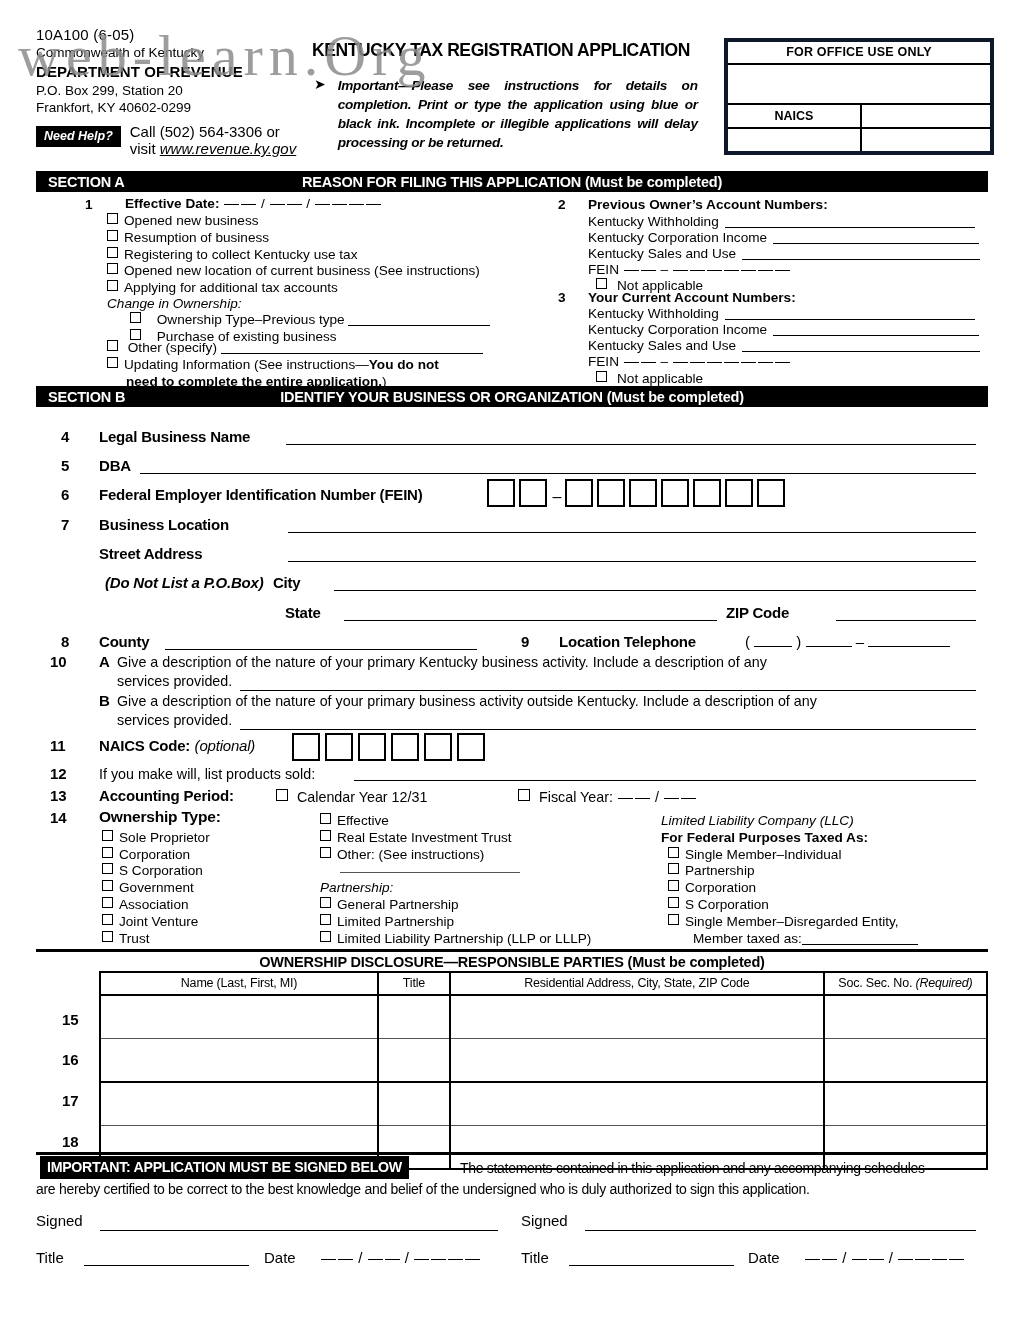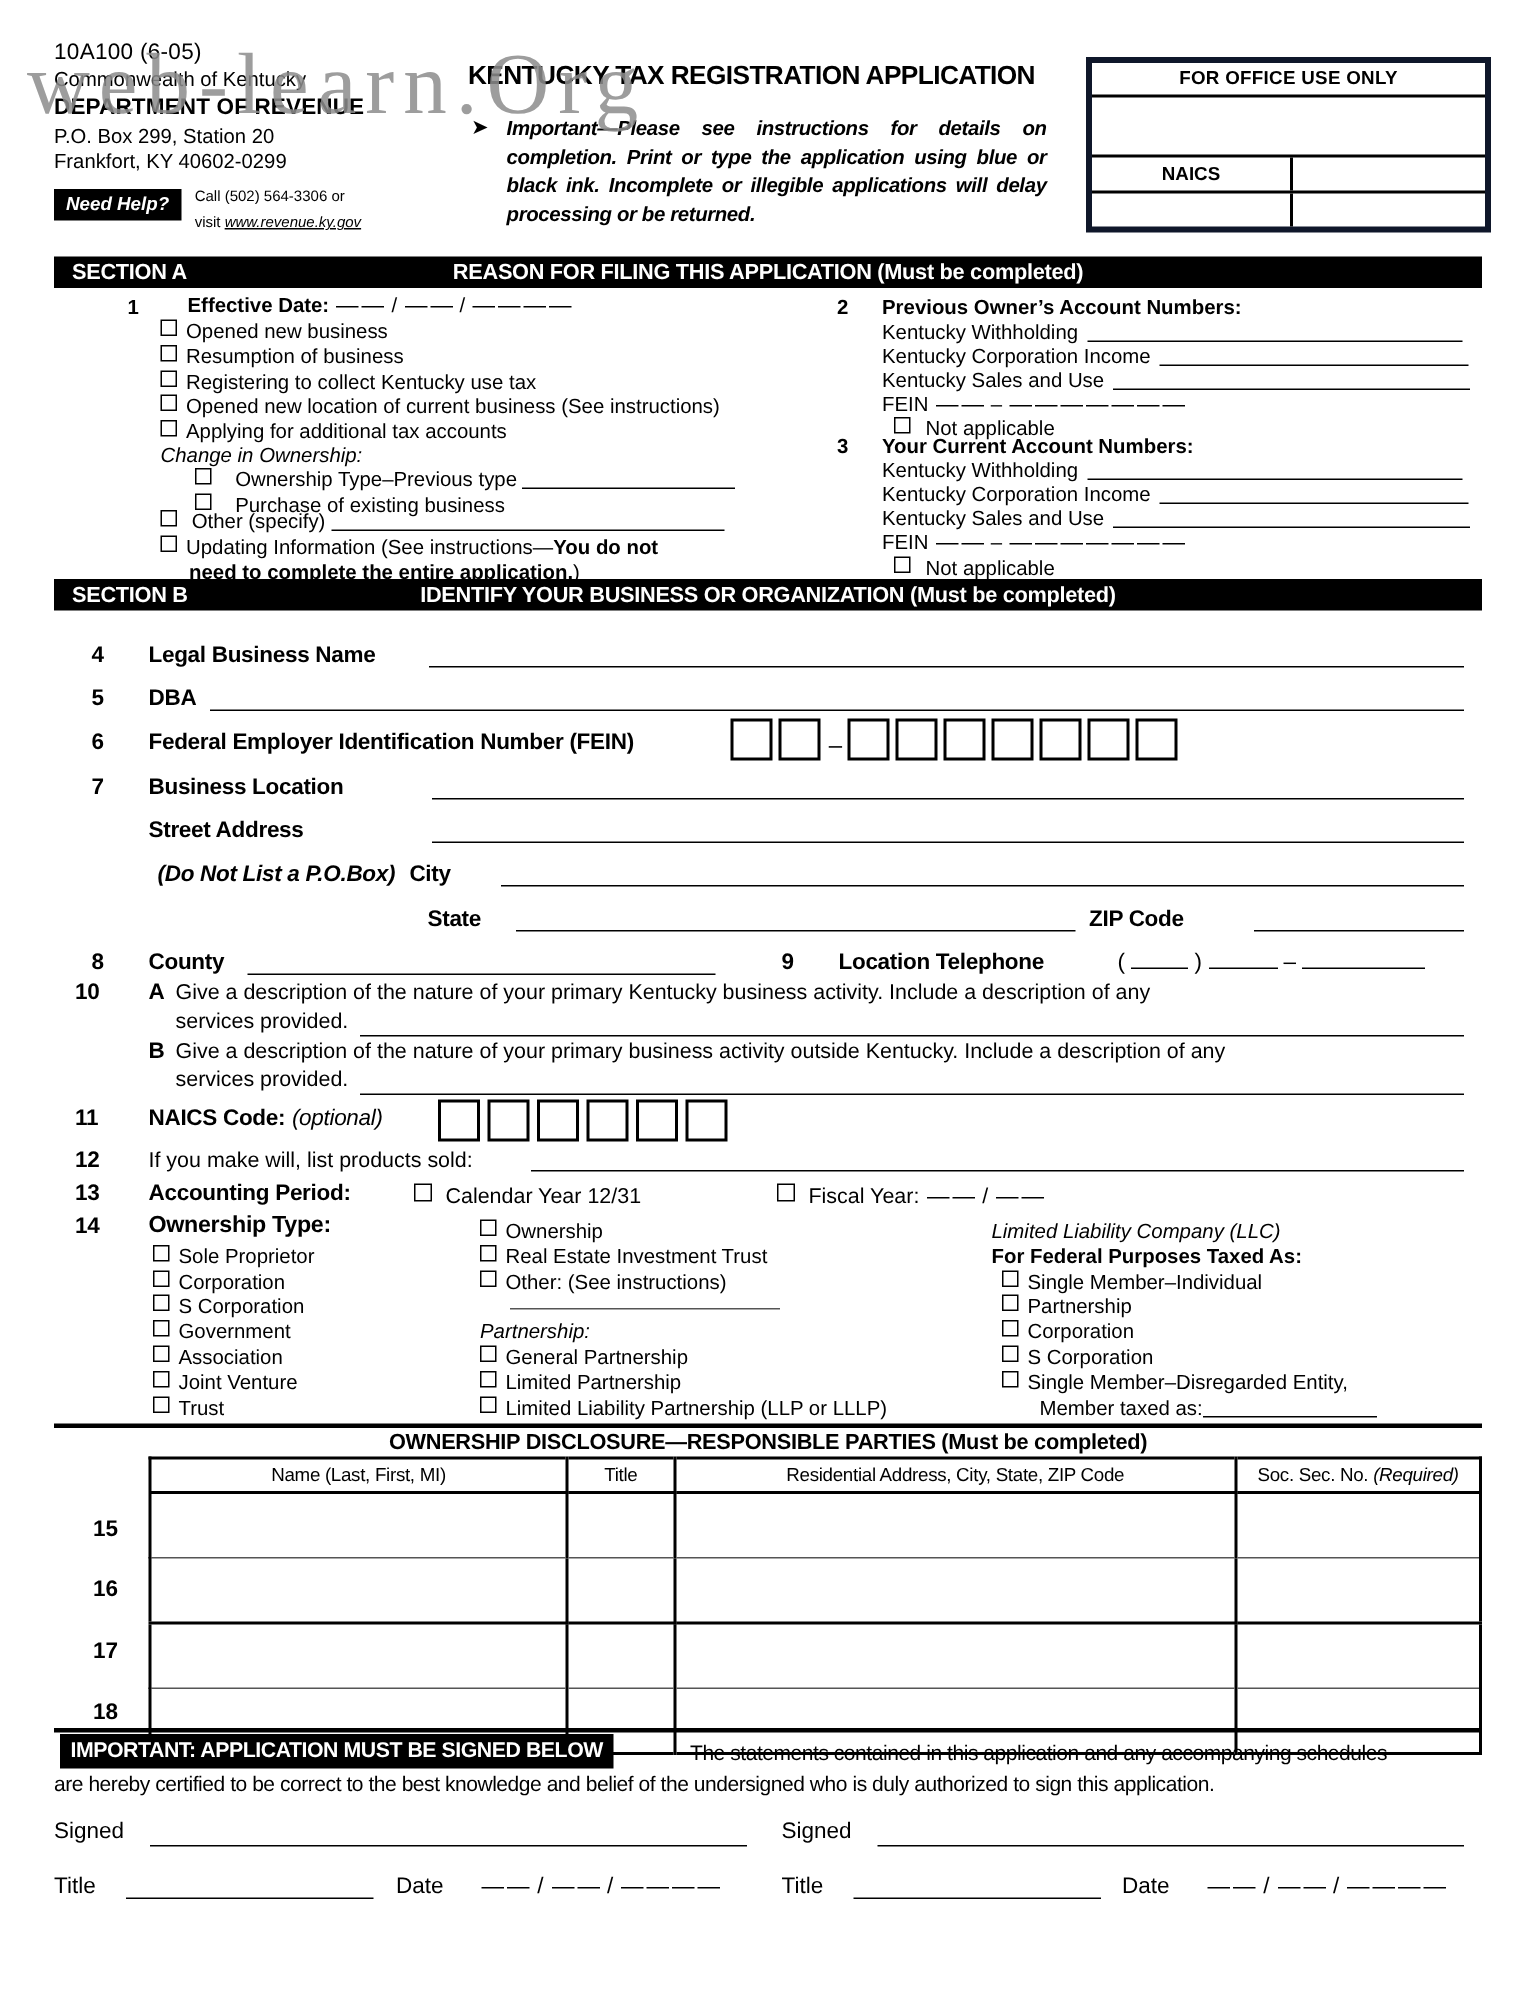--- a/index.html
+++ b/index.html
@@ -24,21 +24,21 @@
   .formno{font-size:15px;letter-spacing:.2px;}
   .commonwealth{font-size:13.5px;margin-top:2px;}
   .deptrev{font-size:15px;font-weight:bold;margin-top:3px;letter-spacing:.1px;}
   .addr{font-size:13.5px;line-height:17px;margin-top:2px;}
   .needhelp-row{display:flex;align-items:flex-start;margin-top:7px;}
   .needhelp-badge{
     background:#000;color:#fff;font-style:italic;font-weight:bold;
     font-size:12.5px;padding:4px 8px 4px 8px;white-space:nowrap;
     line-height:13px;margin-top:3px;
   }
-  .needhelp-txt{font-size:10px;line-height:17px;margin-left:9px;}
+  .needhelp-txt{font-size:15px;line-height:17px;margin-left:9px;}
   .needhelp-txt i{font-style:italic;text-decoration:underline;}
 
   .titleblk{position:absolute;left:312px;top:40px;width:400px;}
   .app-title{font-size:17.5px;font-weight:bold;letter-spacing:-.4px;line-height:20px;}
   .imp-row{display:flex;margin-top:16px;}
   .arrow{font-size:14px;line-height:16px;margin-right:12px;padding-left:2px;}
   .imp-txt{
     font-size:13.6px;font-style:italic;font-weight:bold;line-height:19px;
     width:360px;letter-spacing:-.25px;text-align:justify;
   }
@@ -311,21 +311,21 @@
   <div class="abs bl" style="left:99px;top:808px;font-size:15.5px;">Ownership Type:</div>
 
   <div class="abs t" style="left:102px;top:829px;"><span class="cb"></span><span>Sole Proprietor</span></div>
   <div class="abs t" style="left:102px;top:846px;"><span class="cb"></span><span>Corporation</span></div>
   <div class="abs t" style="left:102px;top:862px;"><span class="cb"></span><span>S Corporation</span></div>
   <div class="abs t" style="left:102px;top:879px;"><span class="cb"></span><span>Government</span></div>
   <div class="abs t" style="left:102px;top:896px;"><span class="cb"></span><span>Association</span></div>
   <div class="abs t" style="left:102px;top:913px;"><span class="cb"></span><span>Joint Venture</span></div>
   <div class="abs t" style="left:102px;top:930px;"><span class="cb"></span><span>Trust</span></div>
 
-  <div class="abs t" style="left:320px;top:812px;"><span class="cb"></span><span>Ownership</span></div>
+  <div class="abs t" style="left:320px;top:812px;"><span class="cb"></span><span>Effective</span></div>
   <div class="abs t" style="left:320px;top:829px;"><span class="cb"></span><span>Real Estate Investment Trust</span></div>
   <div class="abs t" style="left:320px;top:846px;"><span class="cb"></span><span>Other: (See instructions)</span></div>
   <div class="abs" style="left:340px;top:872px;width:180px;border-bottom:1.5px solid #555;"></div>
   <div class="abs t i" style="left:320px;top:879px;">Partnership:</div>
   <div class="abs t" style="left:320px;top:896px;"><span class="cb"></span><span>General Partnership</span></div>
   <div class="abs t" style="left:320px;top:913px;"><span class="cb"></span><span>Limited Partnership</span></div>
   <div class="abs t" style="left:320px;top:930px;"><span class="cb"></span><span>Limited Liability Partnership (LLP or LLLP)</span></div>
 
   <div class="abs t i" style="left:661px;top:812px;">Limited Liability Company (LLC)</div>
   <div class="abs t b" style="left:661px;top:829px;">For Federal Purposes Taxed As:</div>

